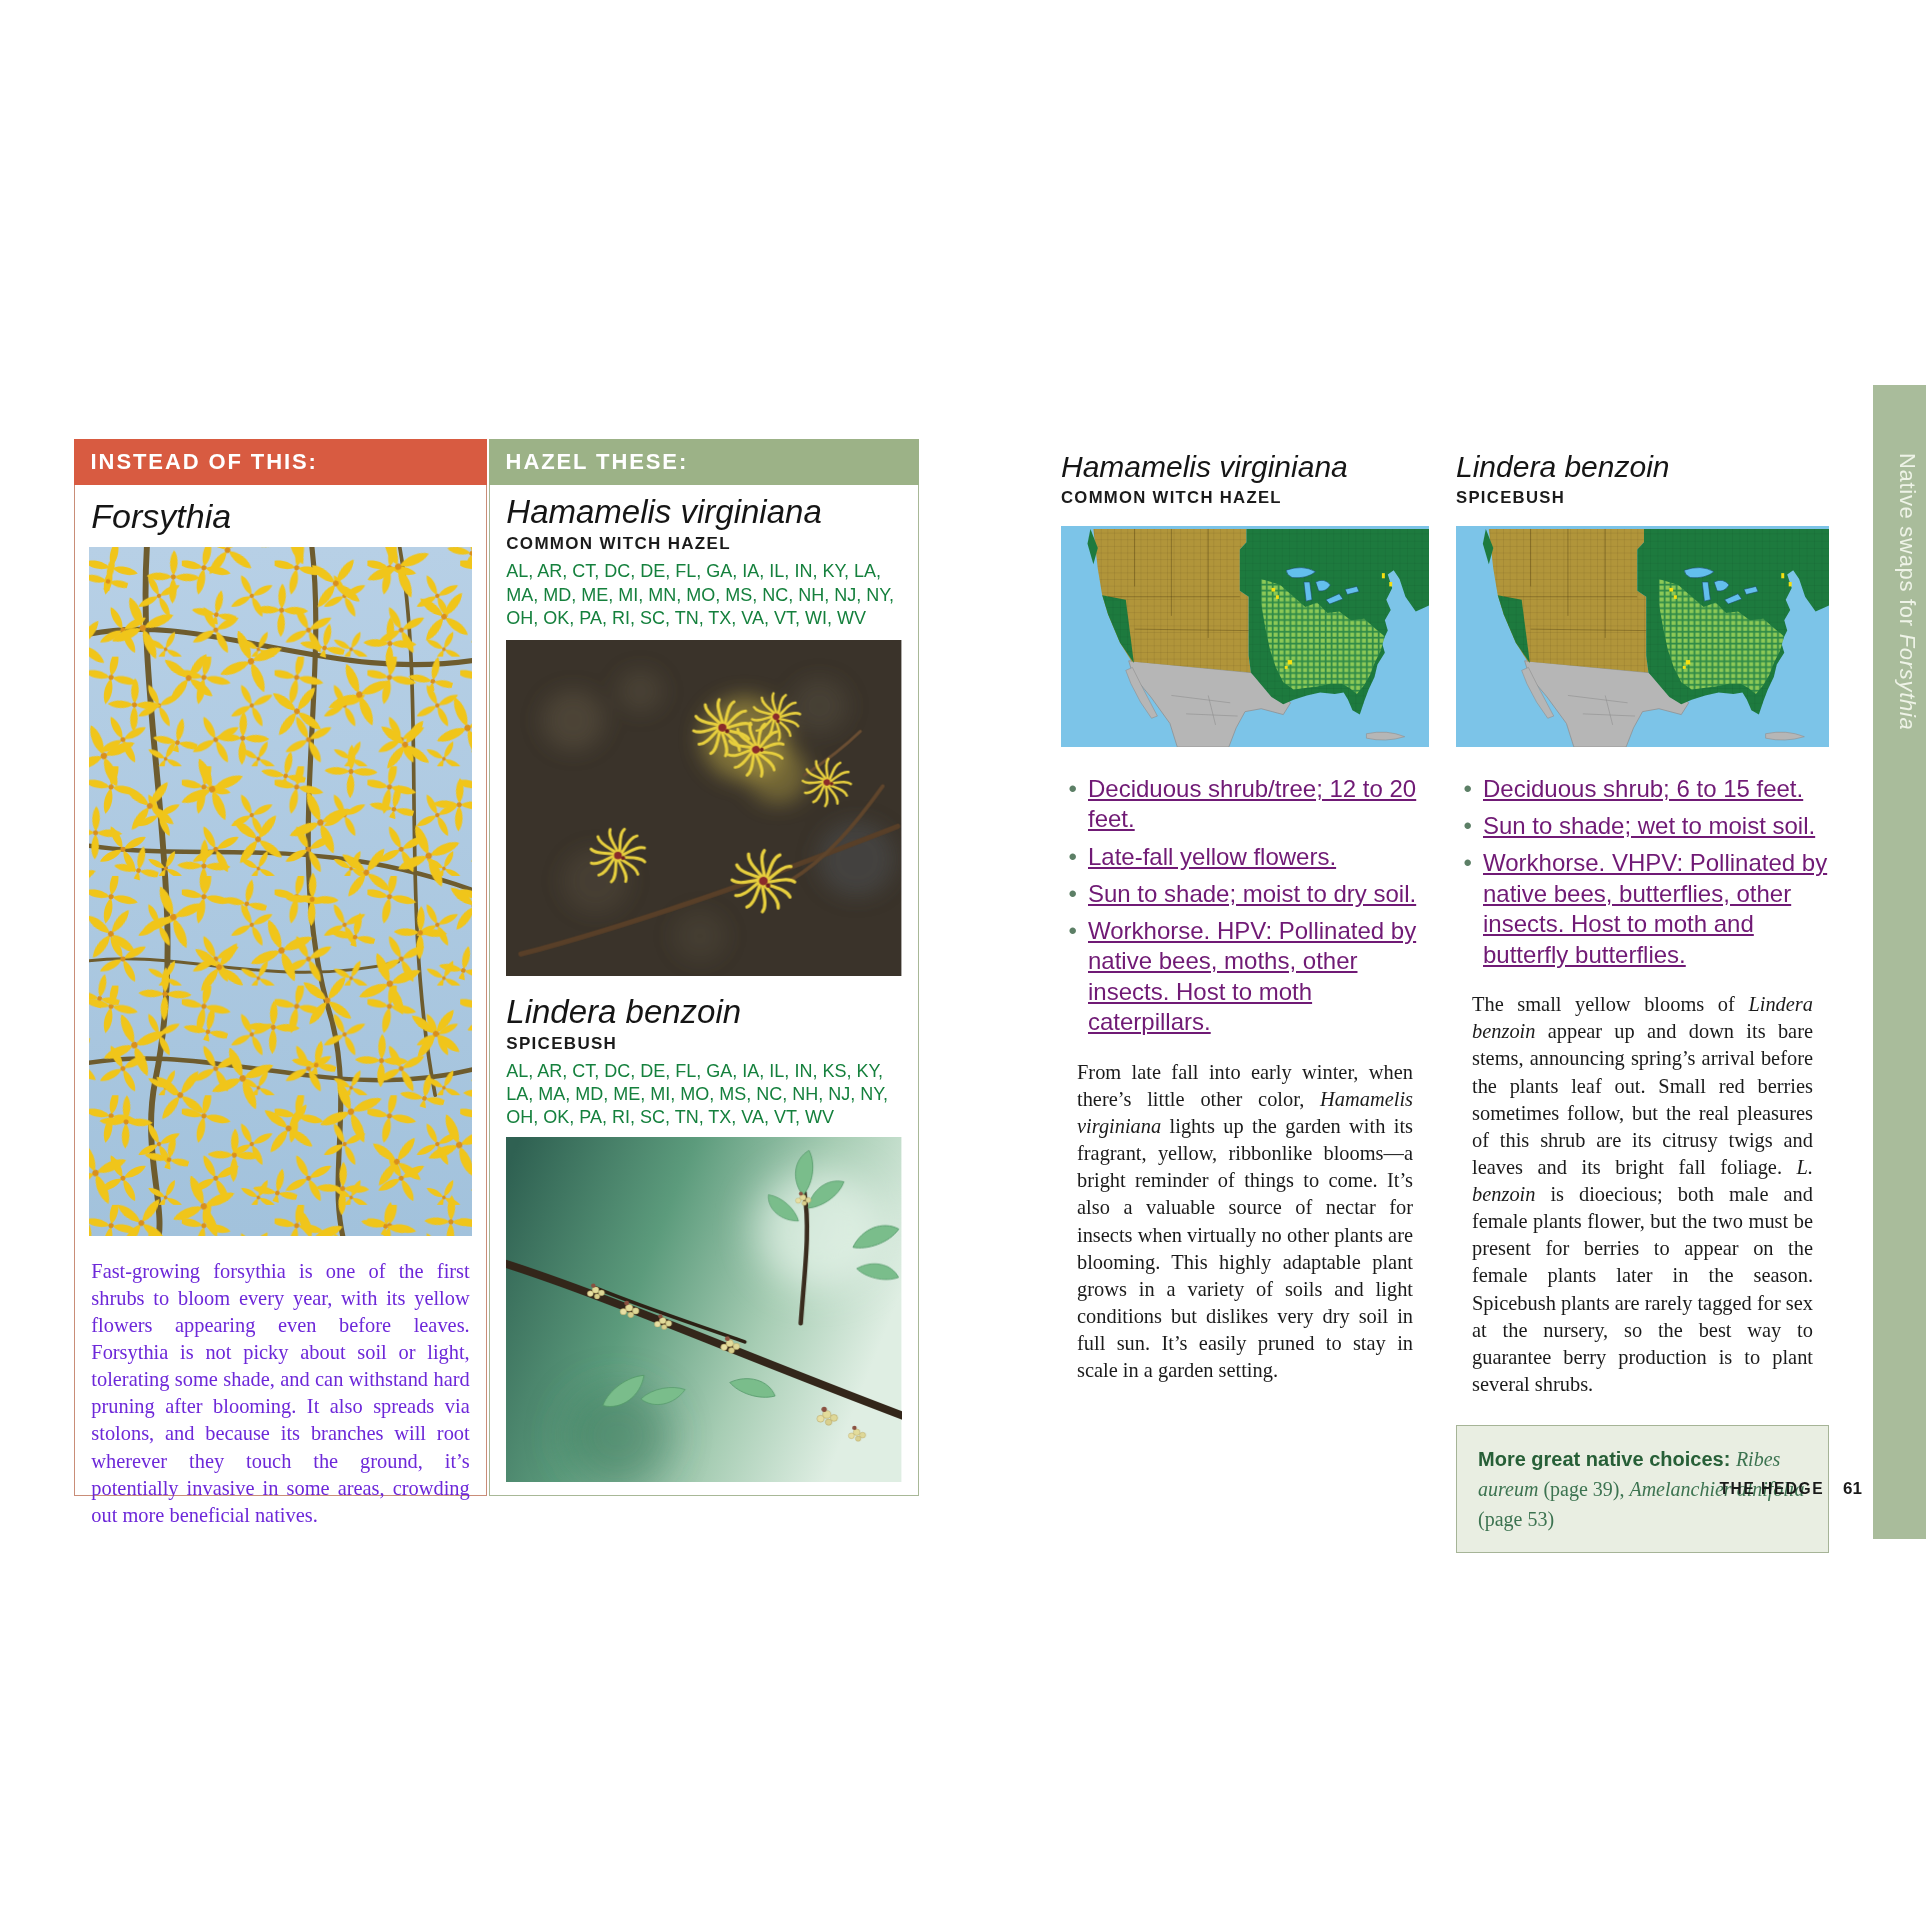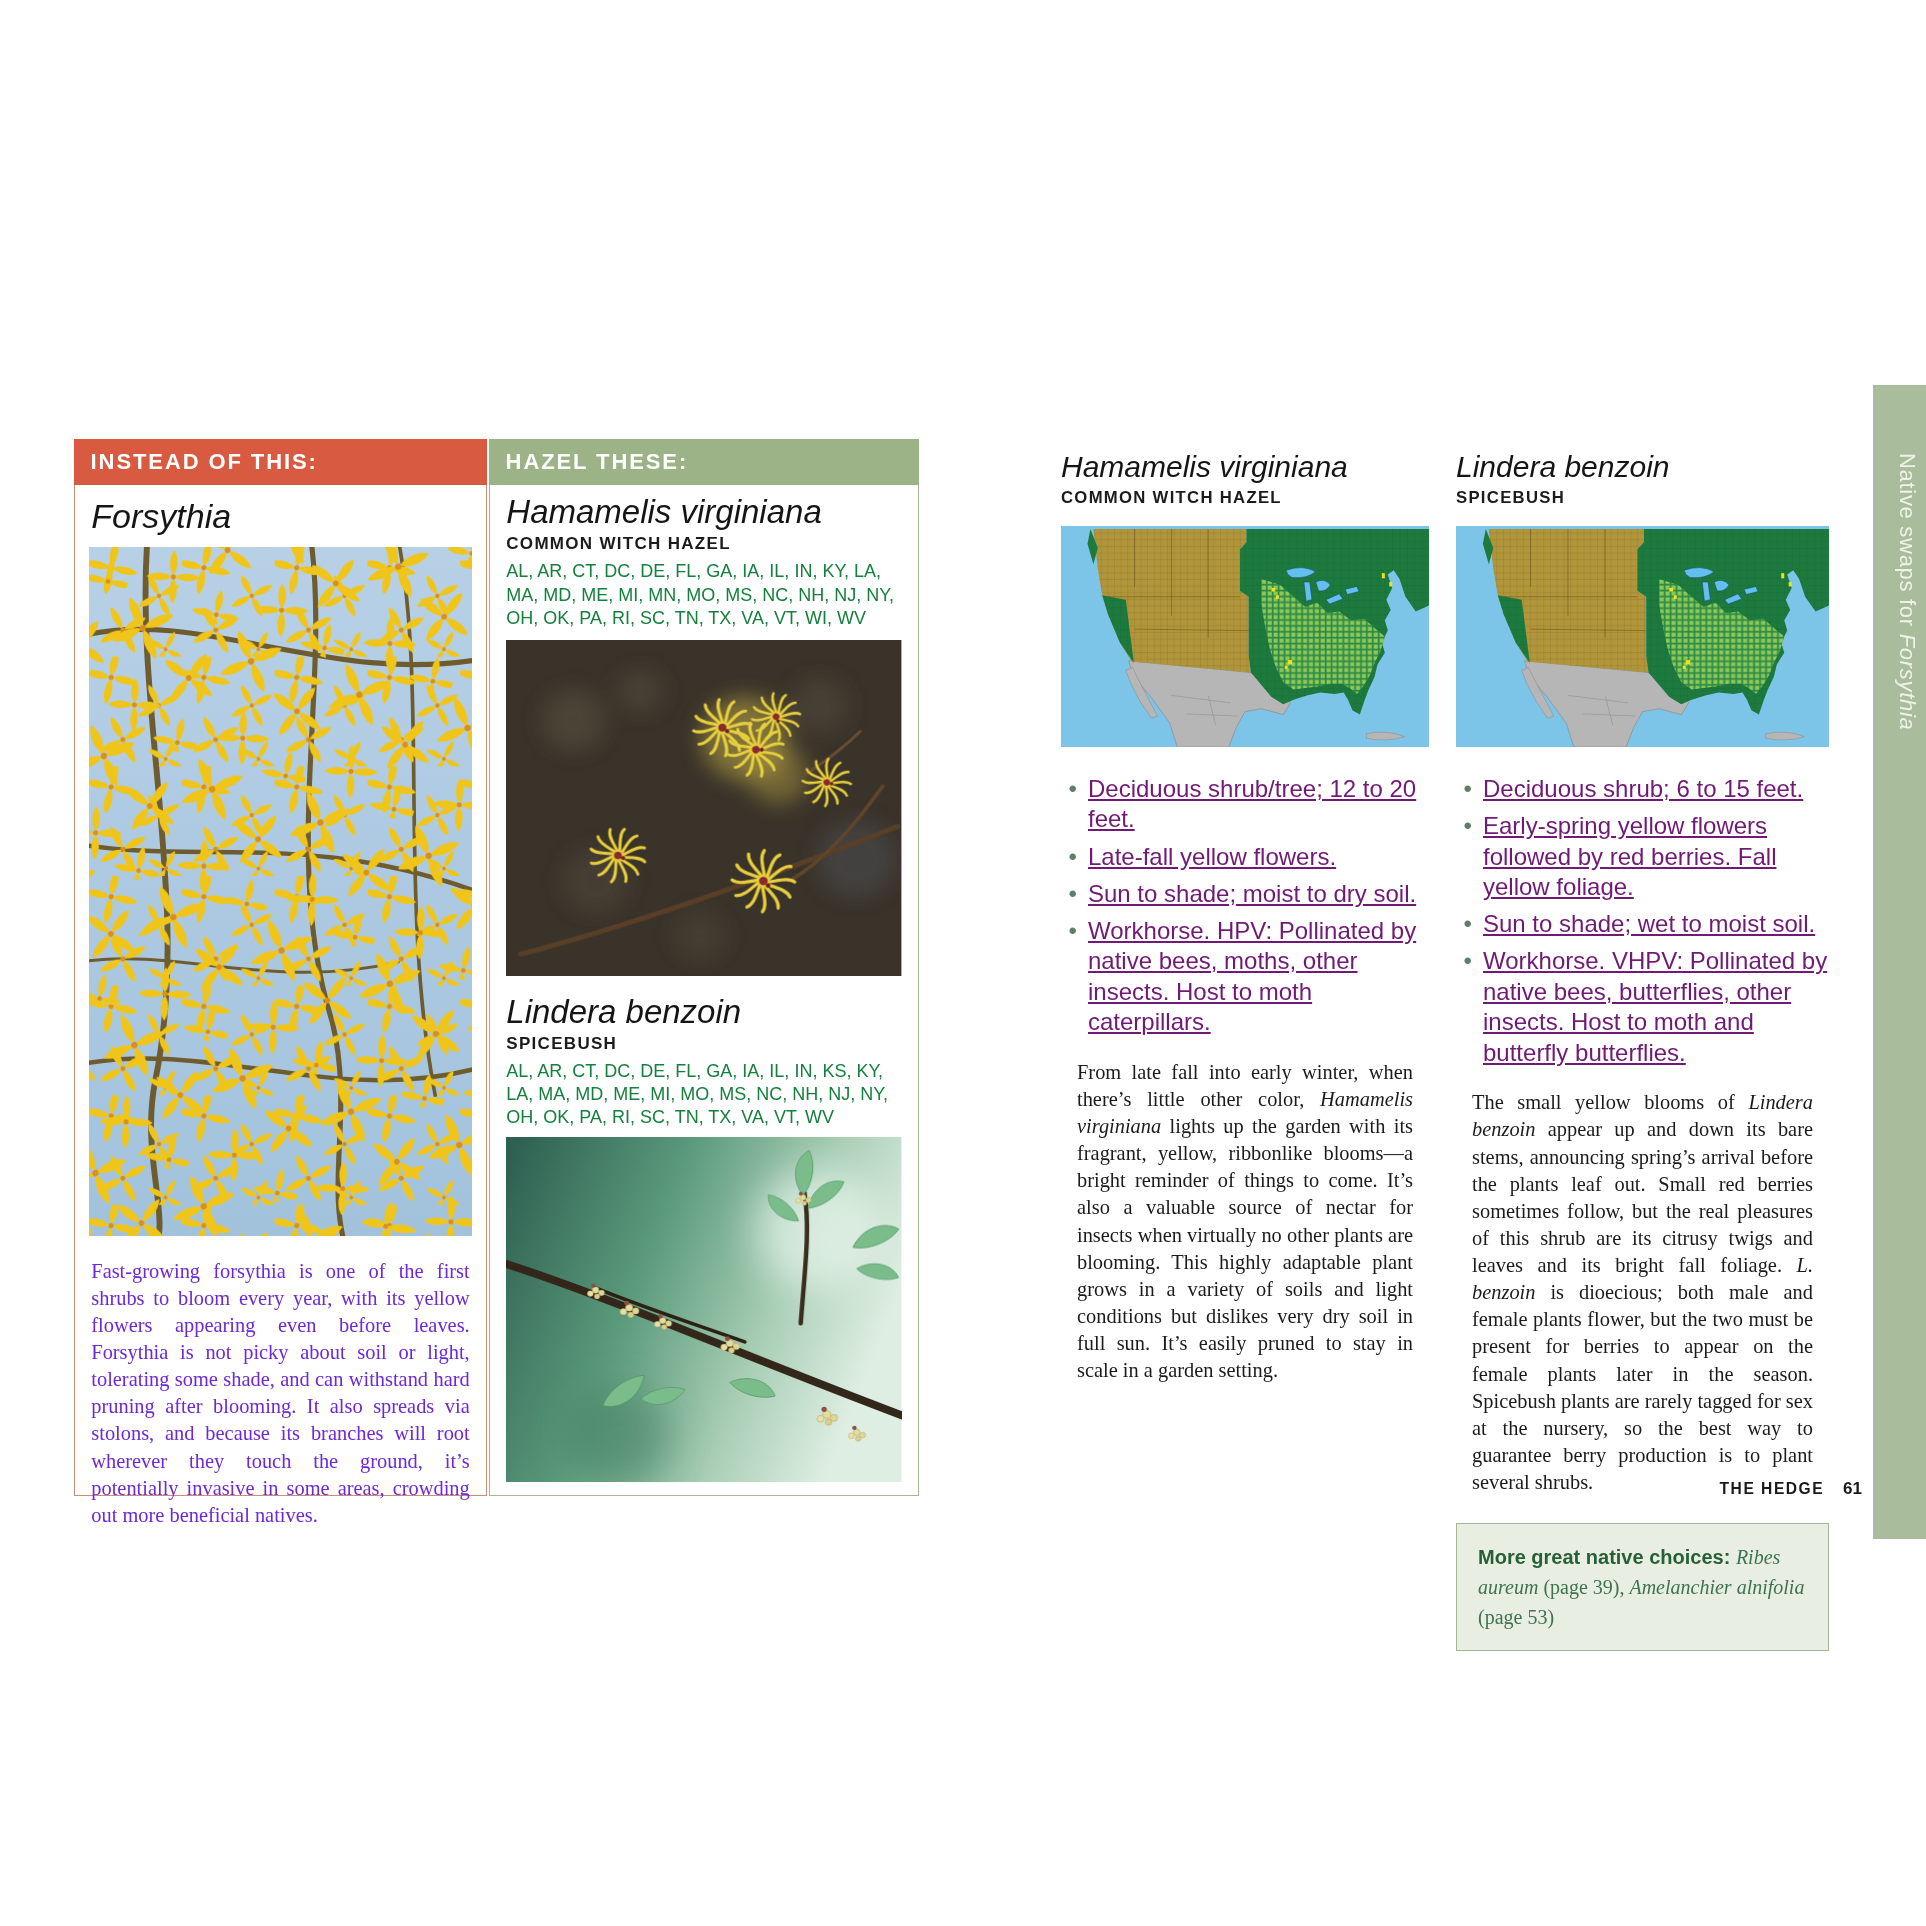--- a/index.html
+++ b/index.html
@@ -297,21 +297,20 @@
   </div>
 
   <div class="detail-col col-2">
     <h3 class="latin-right">Lindera benzoin</h3>
     <div class="common-right">SPICEBUSH</div>
     <svg class="map" viewBox="0 0 500 300" preserveAspectRatio="none">
         <use href="#rangemap"></use>
       </svg>
     <ul class="bullets">
       <li>Deciduous shrub; 6 to 15 feet.</li>
-      <li>Early-spring yellow flowers followed by red berries. Fall yellow foliage.</li>
       <li>Sun to shade; wet to moist soil.</li>
       <li>Workhorse. VHPV: Pollinated by native bees, butterflies, other insects. Host to moth and butterfly butterflies.</li>
     </ul>
     <p class="detail-para"><span>The small yellow blooms of </span><i>Lindera benzoin</i><span> appear up and down its bare stems, announcing spring’s arrival before the plants leaf out. Small red berries sometimes follow, but the real pleasures of this shrub are its citrusy twigs and leaves and its bright fall foliage. </span><i>L. benzoin</i><span> is dioecious; both male and female plants flower, but the two must be present for berries to appear on the female plants later in the season. Spicebush plants are rarely tagged for sex at the nursery, so the best way to guarantee berry production is to plant several shrubs.</span></p>
 
     <div class="more-box">
       <span class="lead">More great native choices: </span><i class="nm">Ribes aureum</i><span class="pg"> (page 39), </span><i class="nm">Amelanchier alnifolia</i><span class="pg"> (page 53)</span>
     </div>
   </div>
 

